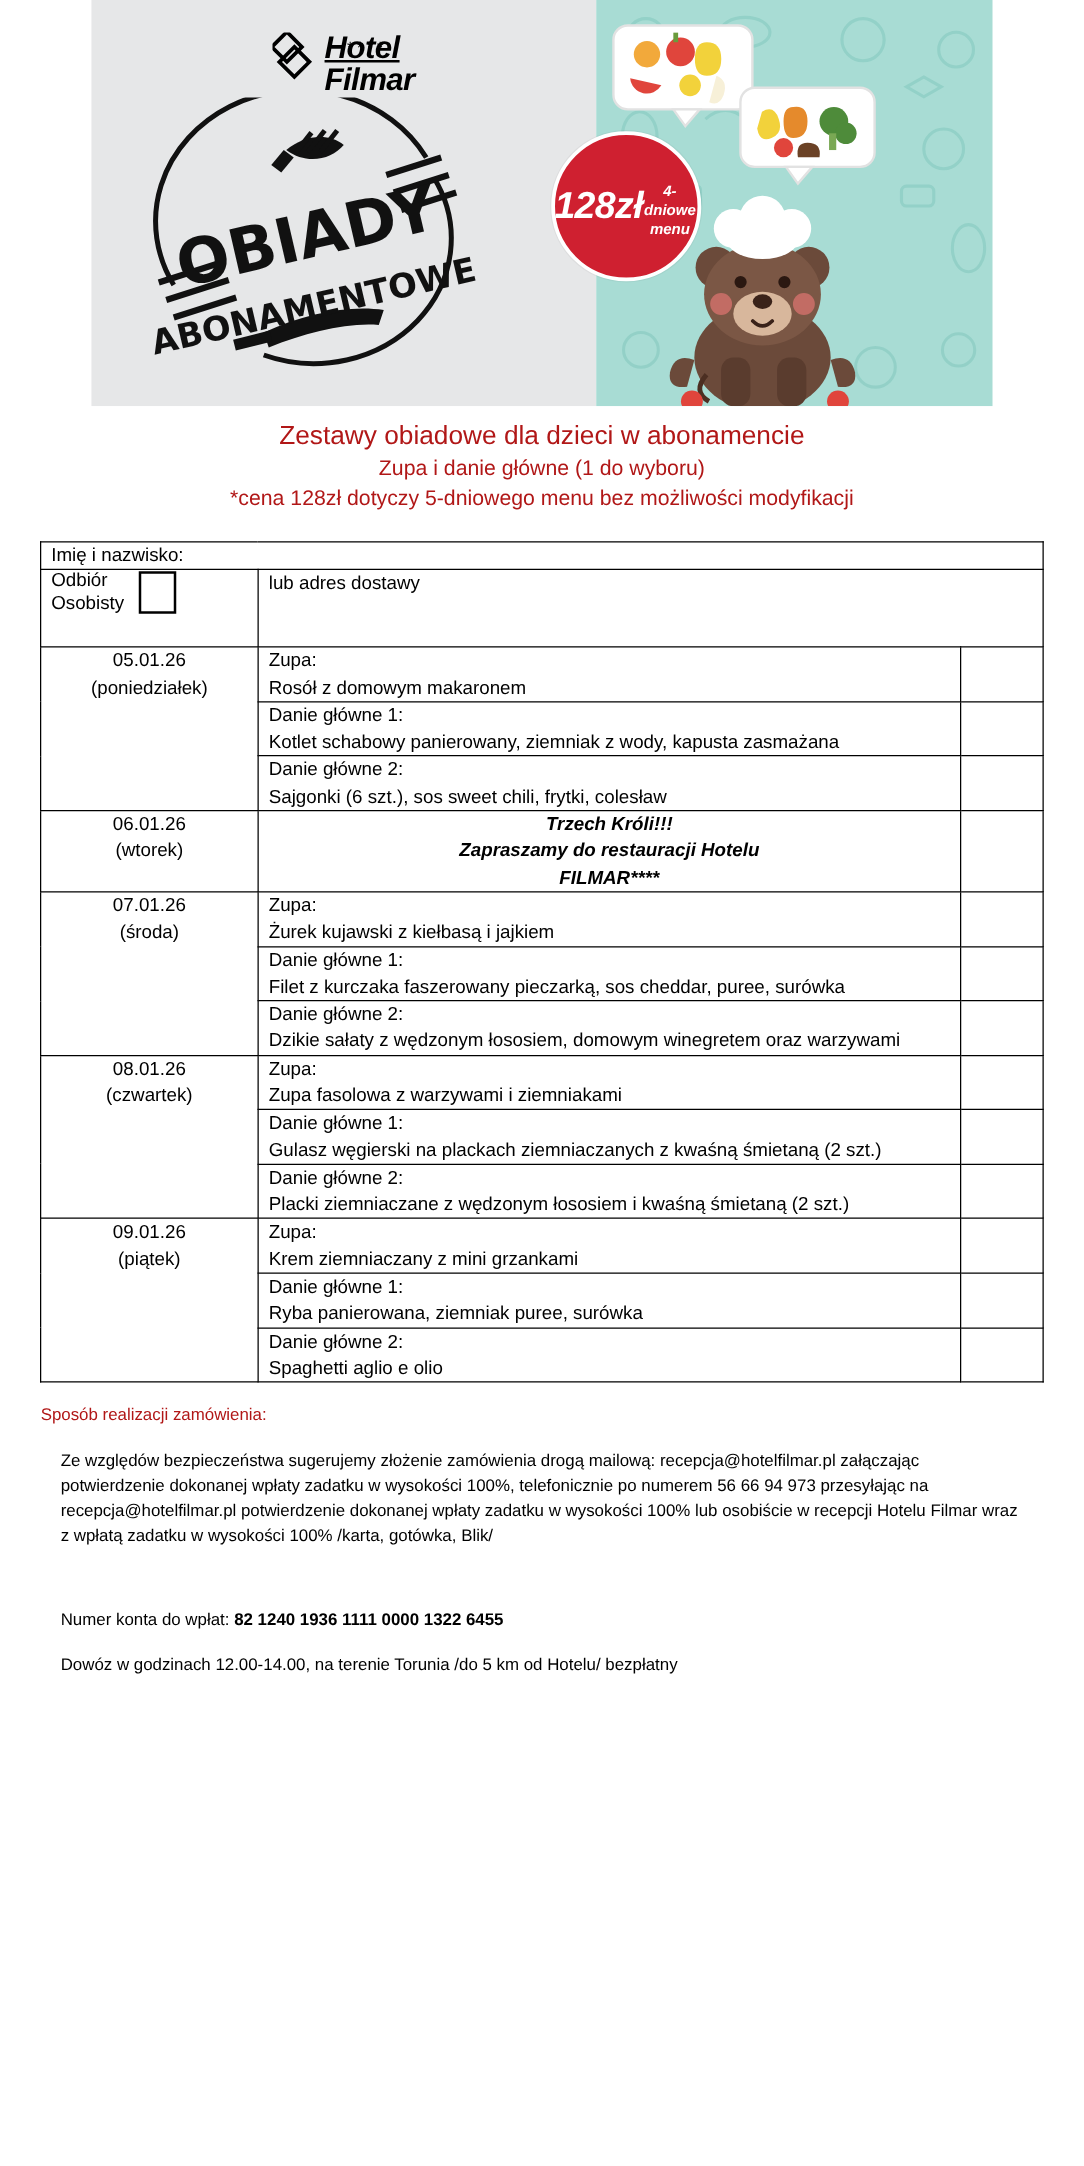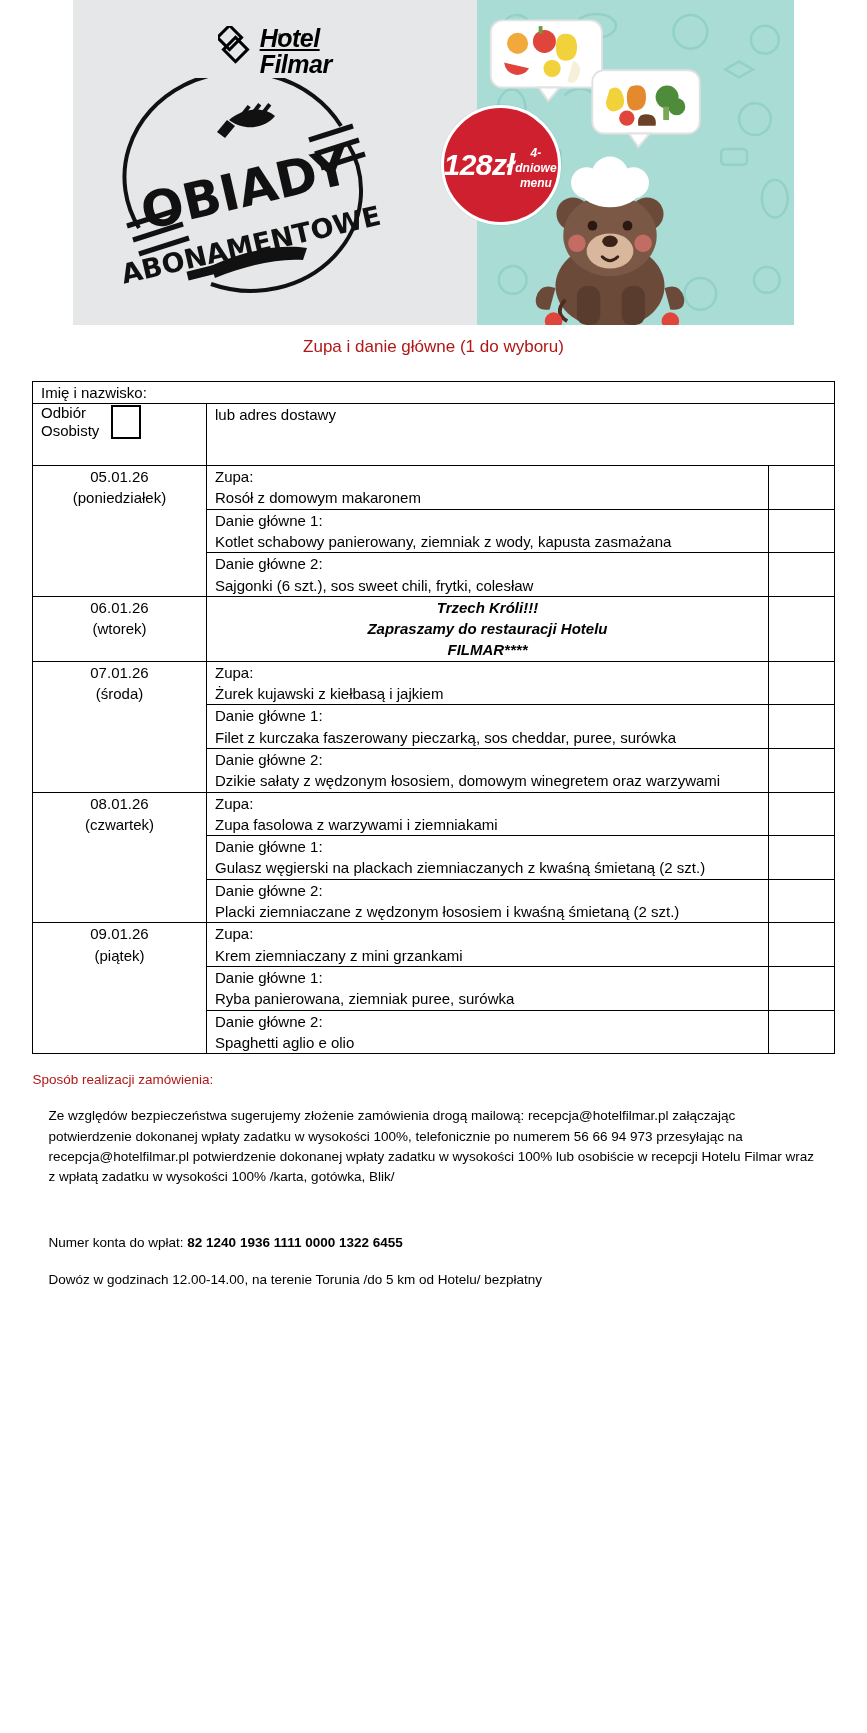--- a/index.html
+++ b/index.html
@@ -303,21 +303,23 @@
   <div class="price-badge">
     <div class="price-main">128zł</div>
     <div class="price-sub">
       <div>4-dniowe</div>
       <div>menu</div>
     </div>
   </div>
 </div>
 
 <div class="headings">
+  <div class="h-main">Zestawy obiadowe dla dzieci w abonamencie</div>
   <div class="h-sub">Zupa i danie główne (1 do wyboru)</div>
+  <div class="h-note">*cena 128zł dotyczy 5-dniowego menu bez możliwości modyfikacji</div>
 </div>
 
 <table class="form-table">
   <colgroup>
     <col class="c-date">
       <col class="c-dish">
       <col class="c-tick">
   </colgroup>
   <tbody>
     <tr>

